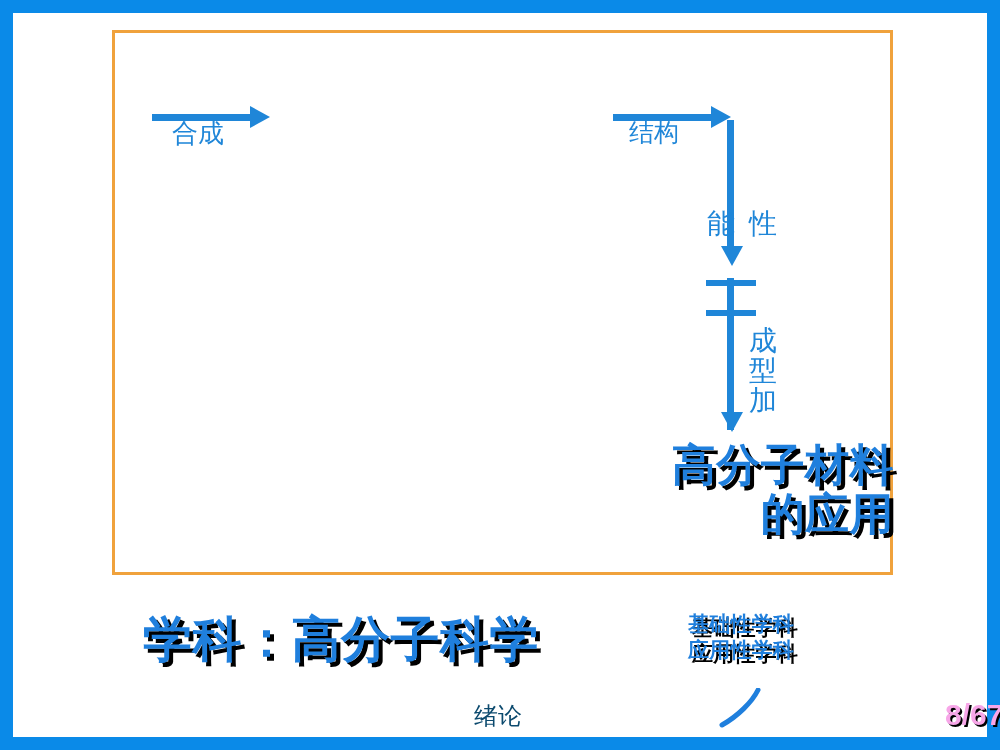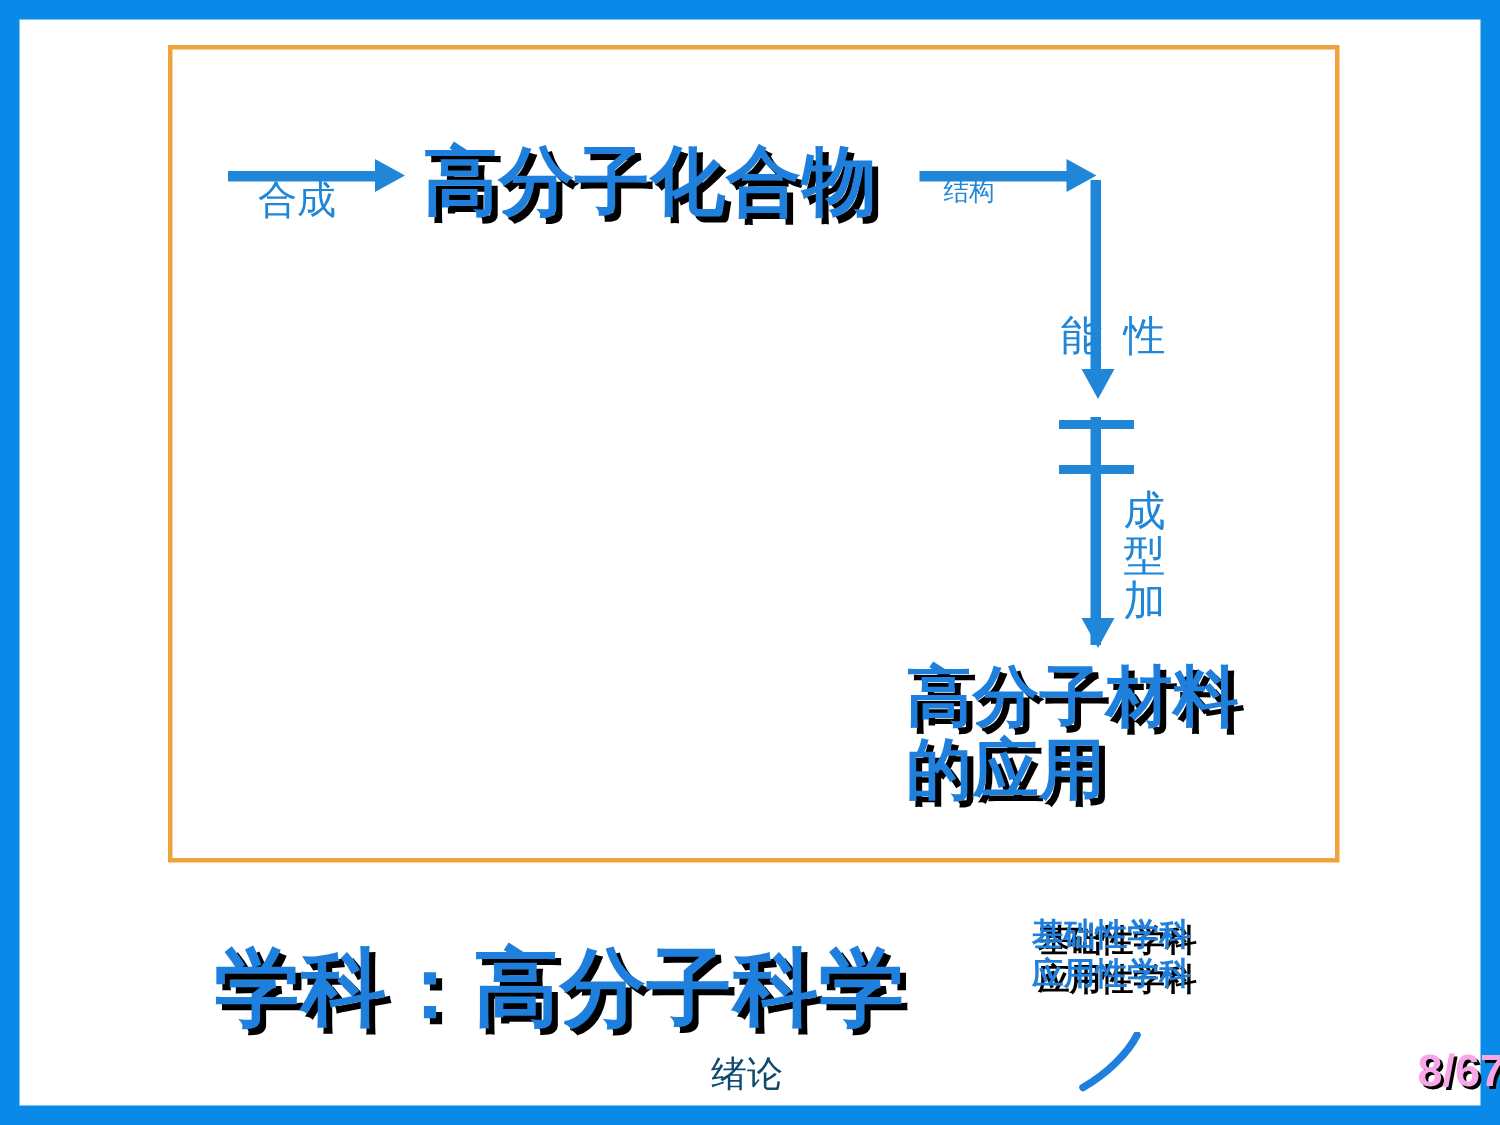--- a/index.html
+++ b/index.html
@@ -86,21 +86,21 @@
     width: 7px;
   }
   .h-tick {
     position: absolute;
     background: #1f86d8;
     height: 6px;
   }
 
   
   #label-hecheng  { left: 172px; top: 72px;  font-size: 26px; }
-  #label-jiegou   { left: 629px; top: 72px;  font-size: 17px; }
+  #label-jiegou   { left: 629px; top: 72px;  font-size: 25px; }
 
   #arrow-hecheng-shaft { left: 152px; top: 114px; width: 100px; }
   #arrow-hecheng-head  { left: 250px; top: 106px; }
 
   #arrow-jiegou-shaft  { left: 613px; top: 114px; width: 100px; }
   #arrow-jiegou-head   { left: 711px; top: 106px; }
 
   #title-polymer {
     left: 282px; top: 96px;
     font-size: 50px;
@@ -124,30 +124,29 @@
     left: 749px; top: 282px;
     font-size: 28px;
     line-height: 1.08;
     text-align: left;
   }
 
   #title-application {
     left: 604px; top: 440px;
     font-size: 44px;
     line-height: 1.12;
-    text-align: left;
+    text-align: right;
     width: 290px;
   }
 
   
   #title-discipline {
     left: 143px; top: 615px;
-    font-size: 57px;
+    font-size: 49px;
     line-height: 1.0;
-    margin-top: 16px;
   }
 
   #sub-disciplines {
     left: 688px; top: 611px;
     font-size: 21px;
     line-height: 1.25;
   }
 
   #stroke-pie {
     position: absolute;
@@ -183,21 +182,20 @@
   <div class="frame-band frame-bottom"></div>
   <div class="frame-band frame-left"></div>
   <div class="frame-band frame-right"></div>
 
   <div id="orange-box"></div>
 
   <div class="abs label-blue" id="label-hecheng">合成</div>
   <div class="h-arrow-shaft" id="arrow-hecheng-shaft"></div>
   <div class="h-arrow-head" id="arrow-hecheng-head"></div>
 
-  <div class="abs shadow-blue" id="title-polymer">高分子化合物</div>
 
   <div class="abs label-blue" id="label-jiegou">结构</div>
   <div class="h-arrow-shaft" id="arrow-jiegou-shaft"></div>
   <div class="h-arrow-head" id="arrow-jiegou-head"></div>
 
   <div class="v-line" id="vline-1"></div>
   <div class="v-arrow-head" id="vhead-1"></div>
   <div class="abs label-blue" id="label-neng">能</div>
   <div class="abs label-blue" id="label-xing">性</div>
 

